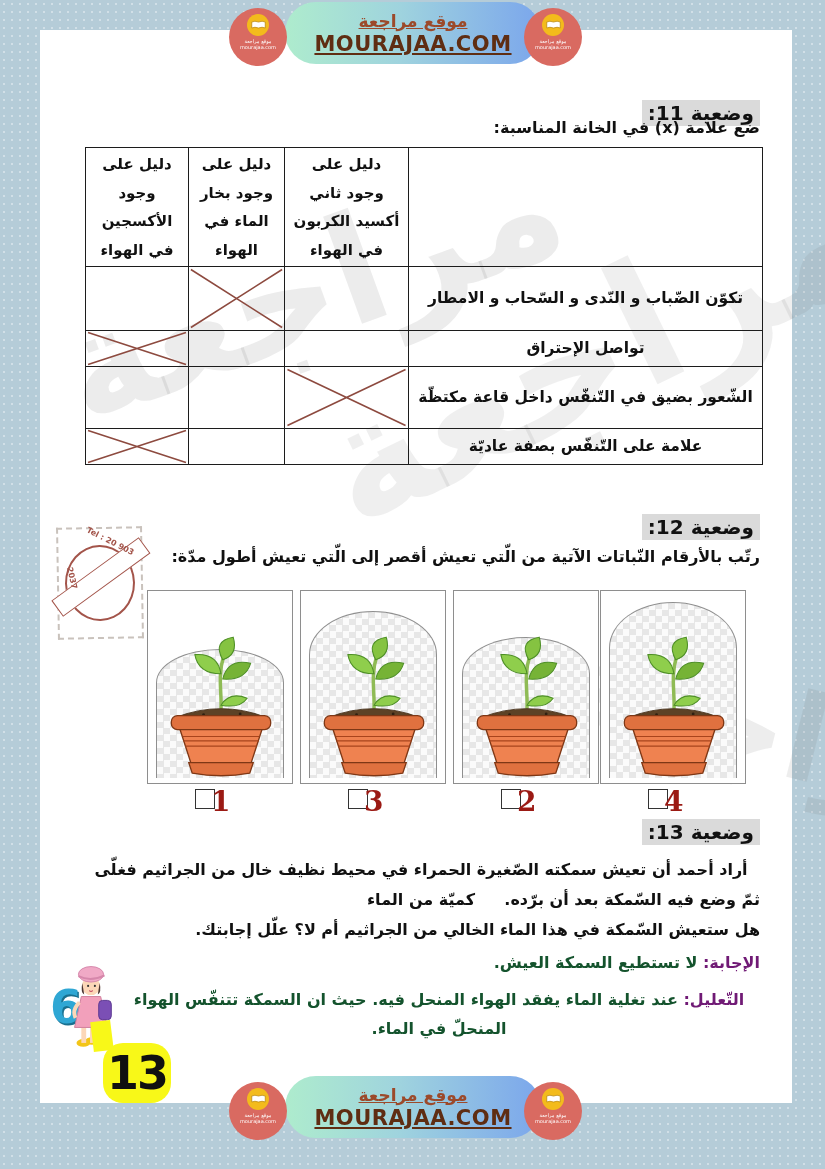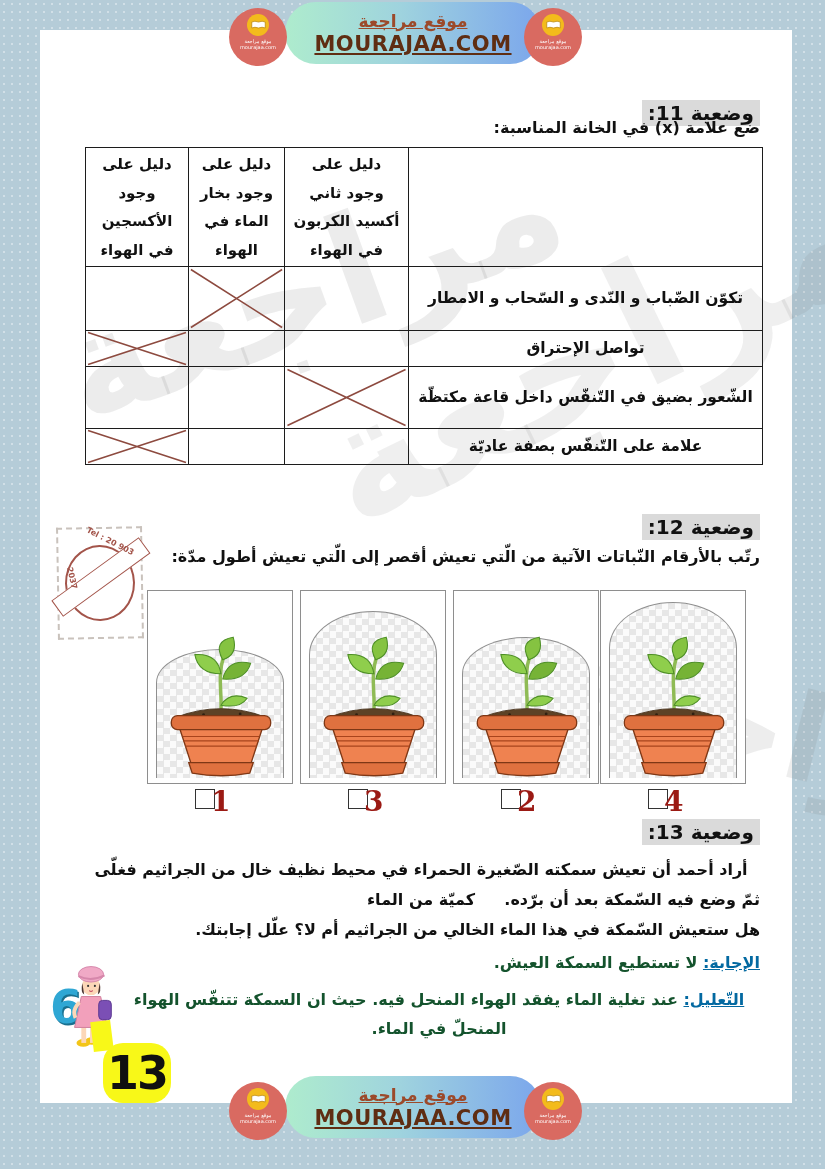--- a/index.html
+++ b/index.html
@@ -67,21 +67,21 @@
     border:2px solid #a3544a; border-radius:50%; }
   .stamp-band { position:absolute; left:-12px; top:38px; width:108px; height:20px; background:#fff;
     border:1.5px solid #a3544a; transform:rotate(-35deg); }
   .stamp-tel { position:absolute; right:4px; top:8px; font-size:8px; color:#a3544a;
     transform:rotate(28deg); font-weight:bold; }
   .stamp-side { position:absolute; left:2px; top:44px; font-size:8px; color:#a3544a;
     transform:rotate(78deg); font-weight:bold; }
 
   
   .red { color:#14532d; }
-  .lblk { color:#0369a1;text-decoration:underline; }
+  .lblk { color:#701a75; }
 
   
   .side-six { position:absolute; left:50px; top:980px; font-size:46px; font-weight:bold;
     color:#2fa7d4; text-shadow:1.5px 1.5px 0 #19708f; z-index:4; }
   .girl { position:absolute; left:62px; top:962px; z-index:4; }
   .pagenum-box { position:absolute; left:103px; top:1043px; width:68px; height:60px; background:#f8f818; z-index:4;
     display:flex; align-items:center; justify-content:center;border-radius:20px; }
   .pagenum-tab { position:absolute; left:92px; top:1021px; width:20px; height:30px; background:#f8f818;
     transform:rotate(-7deg); z-index:4; }
   .pagenum { font-size:46px; font-weight:bold; color:#101010; letter-spacing:-2px; }

